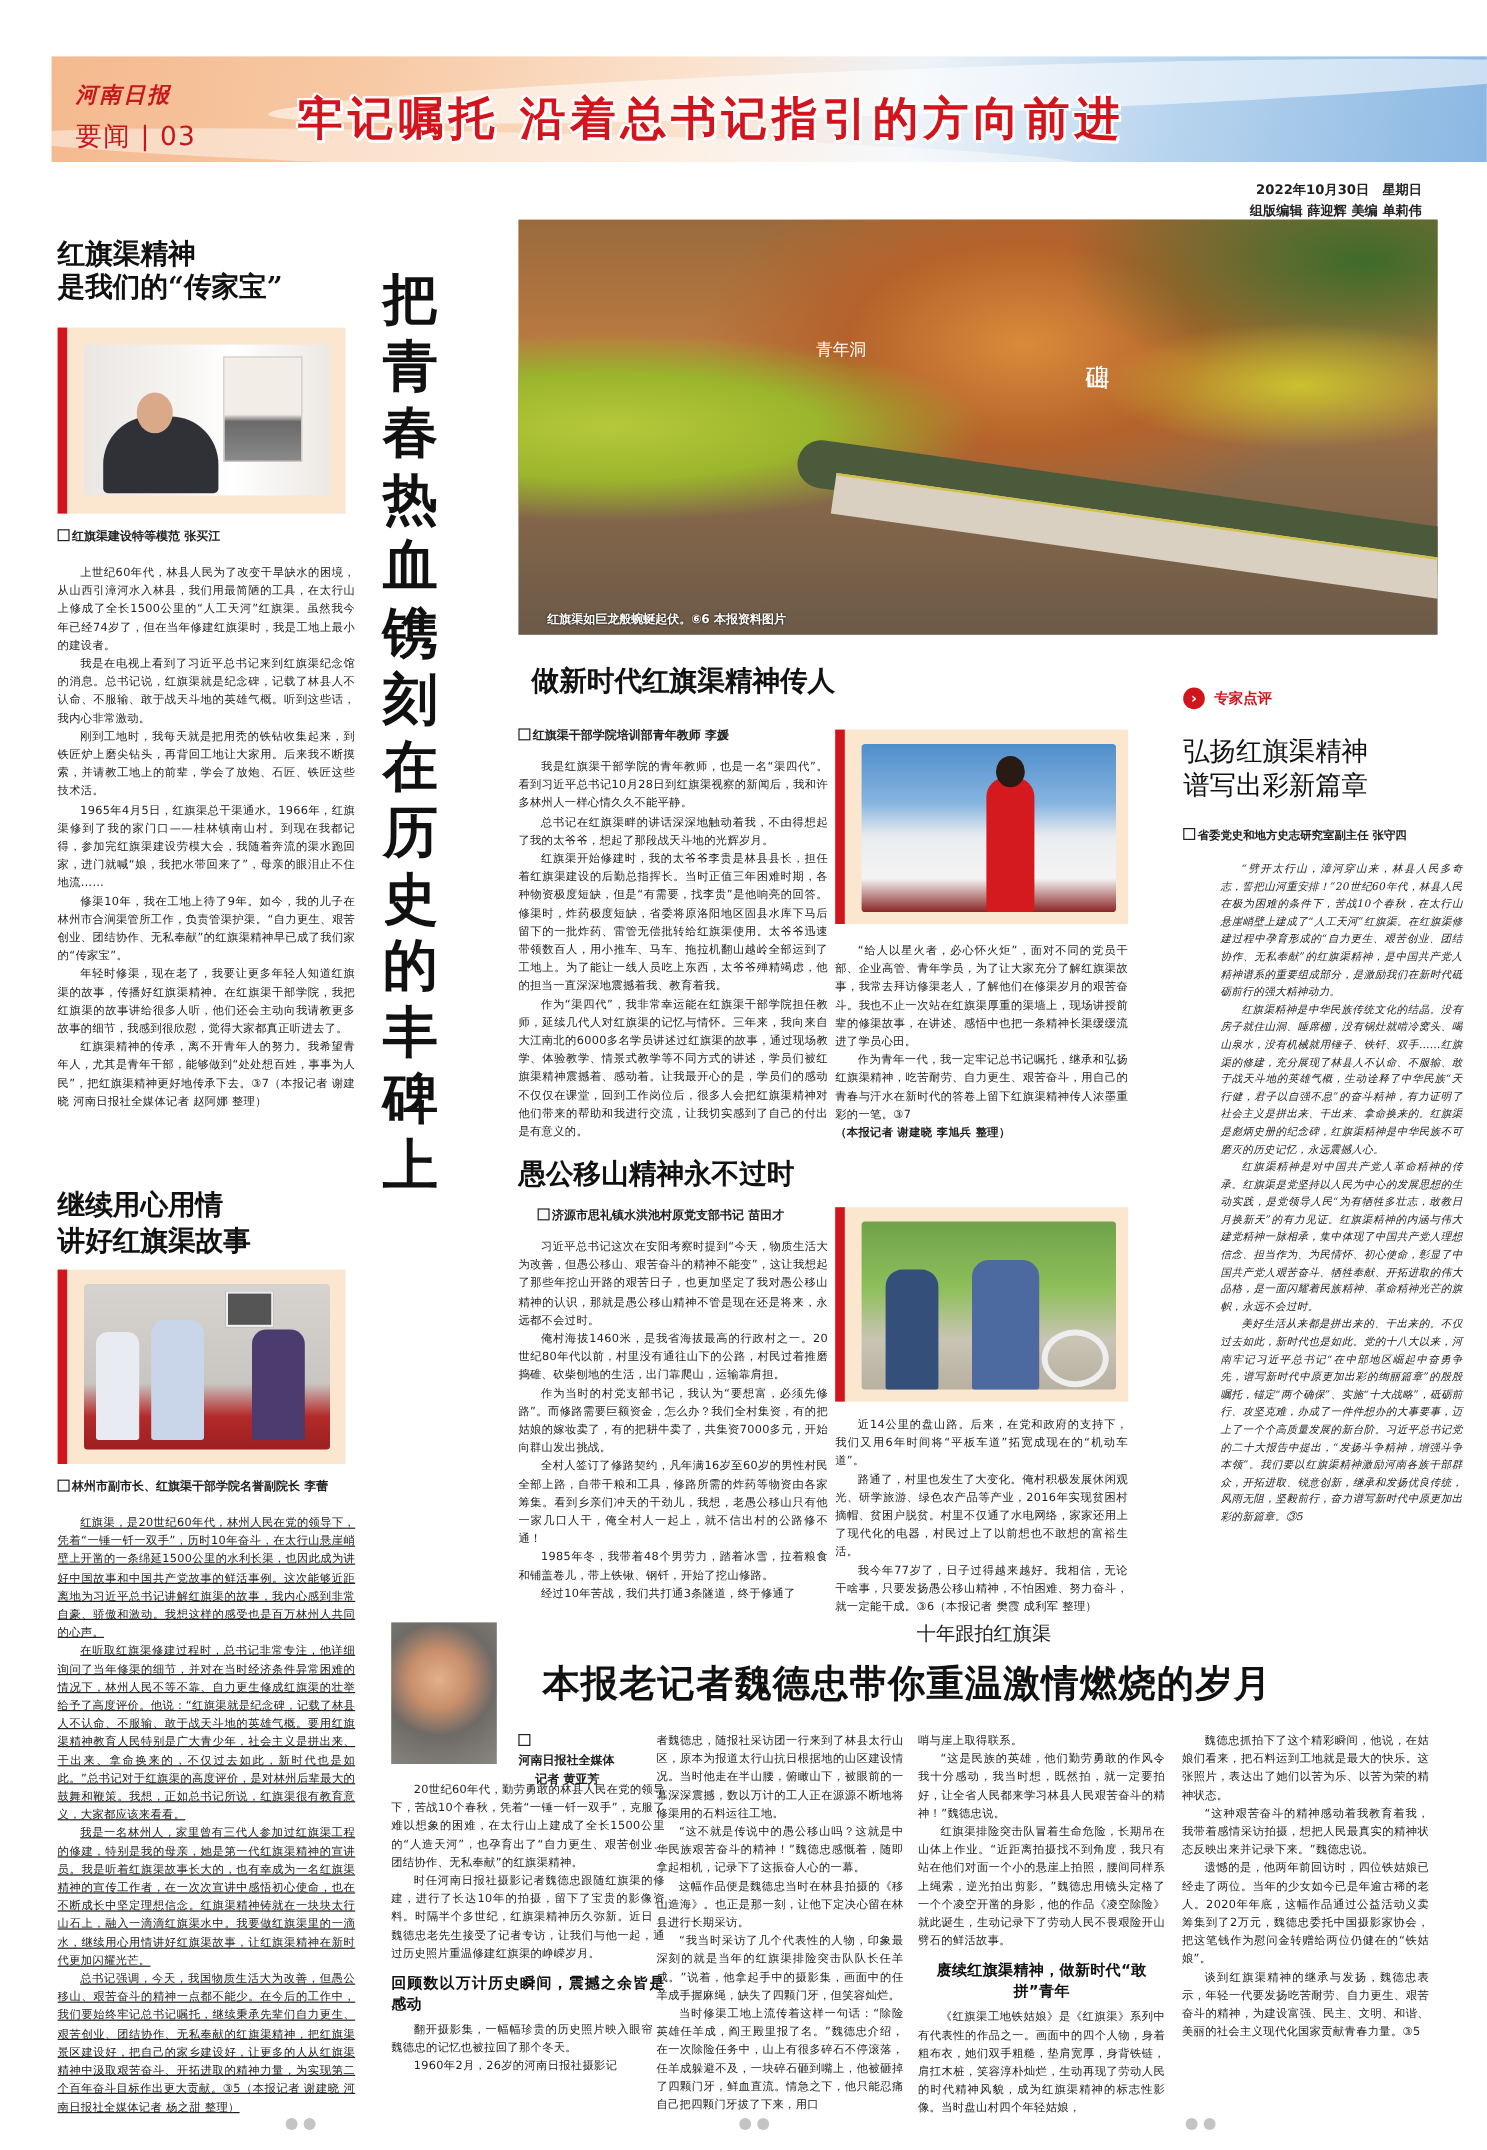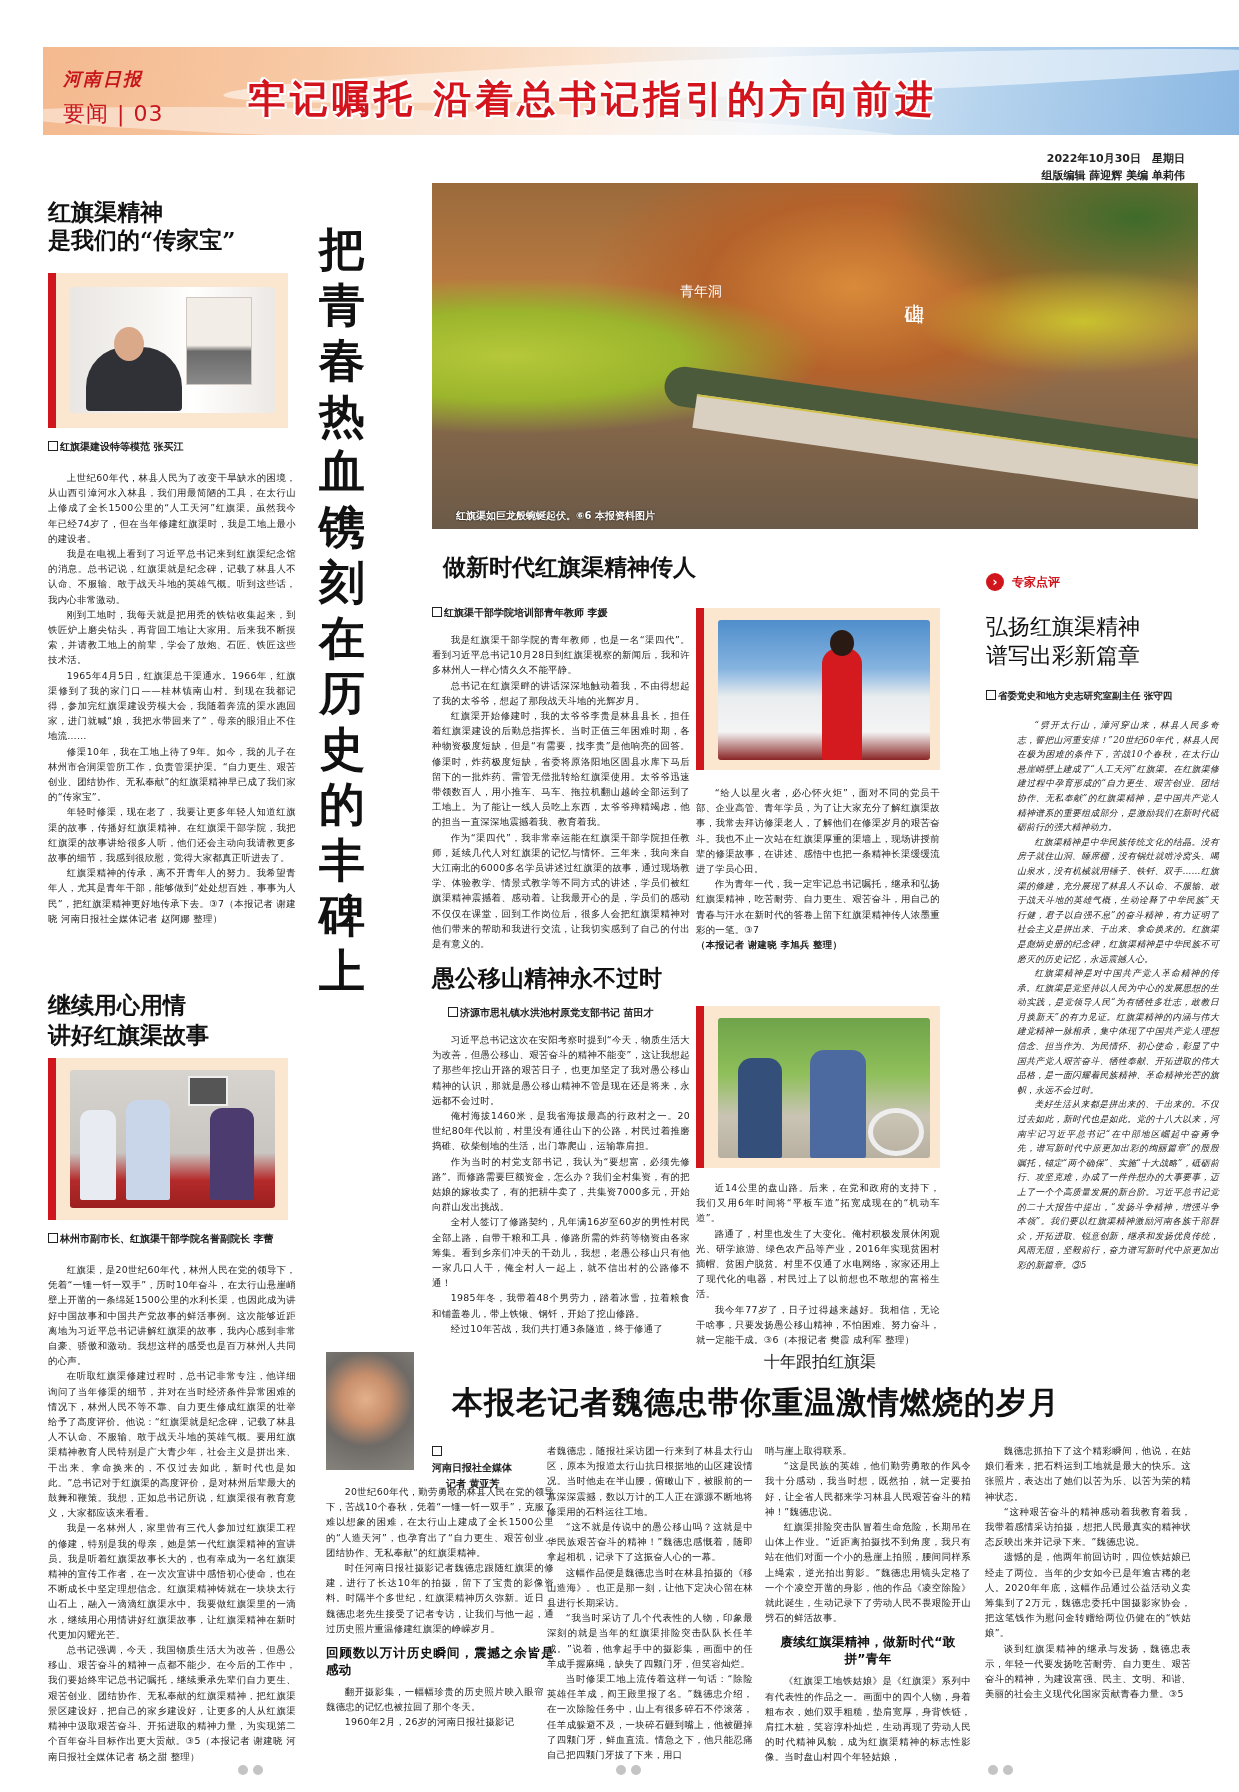--- a/index.html
+++ b/index.html
@@ -129,21 +129,21 @@
 <div class="photo-frame" style="left:48px;top:1058px;width:240px;height:162px;">
   <div class="bar"></div>
   <div class="photo" style="left:22px;top:12px;width:205px;height:138px;background:linear-gradient(180deg,#d7d4d0 0%,#c9c6c2 60%,#b42a2a 80%,#9c1f1f 100%);">
     <div style="position:absolute;left:10px;top:40px;width:36px;height:90px;background:#e8ebf2;border-radius:10px 10px 2px 2px;"></div>
     <div style="position:absolute;left:56px;top:30px;width:44px;height:100px;background:#c9d6ea;border-radius:12px 12px 2px 2px;"></div>
     <div style="position:absolute;left:140px;top:38px;width:44px;height:92px;background:#4b3b6e;border-radius:12px 12px 2px 2px;"></div>
     <div style="position:absolute;left:118px;top:6px;width:40px;height:30px;background:#555;border:2px solid #eee;"></div>
   </div>
 </div>
 <div class="abs caption" style="left:48px;top:1232px;">林州市副市长、红旗渠干部学院名誉副院长 李蕾</div>
-<div class="abs col-text" style="left:48px;top:1262px;width:248px;">
+<div class="abs col-text" style="left:48px;top:1262px;width:248px;text-decoration:underline;">
   <p>红旗渠，是20世纪60年代，林州人民在党的领导下，凭着“一锤一钎一双手”，历时10年奋斗，在太行山悬崖峭壁上开凿的一条绵延1500公里的水利长渠，也因此成为讲好中国故事和中国共产党故事的鲜活事例。这次能够近距离地为习近平总书记讲解红旗渠的故事，我内心感到非常自豪、骄傲和激动。我想这样的感受也是百万林州人共同的心声。</p>
   <p>在听取红旗渠修建过程时，总书记非常专注，他详细询问了当年修渠的细节，并对在当时经济条件异常困难的情况下，林州人民不等不靠、自力更生修成红旗渠的壮举给予了高度评价。他说：“红旗渠就是纪念碑，记载了林县人不认命、不服输、敢于战天斗地的英雄气概。要用红旗渠精神教育人民特别是广大青少年，社会主义是拼出来、干出来、拿命换来的，不仅过去如此，新时代也是如此。”总书记对于红旗渠的高度评价，是对林州后辈最大的鼓舞和鞭策。我想，正如总书记所说，红旗渠很有教育意义，大家都应该来看看。</p>
   <p>我是一名林州人，家里曾有三代人参加过红旗渠工程的修建，特别是我的母亲，她是第一代红旗渠精神的宣讲员。我是听着红旗渠故事长大的，也有幸成为一名红旗渠精神的宣传工作者，在一次次宣讲中感悟初心使命，也在不断成长中坚定理想信念。红旗渠精神铸就在一块块太行山石上，融入一滴滴红旗渠水中。我要做红旗渠里的一滴水，继续用心用情讲好红旗渠故事，让红旗渠精神在新时代更加闪耀光芒。</p>
   <p>总书记强调，今天，我国物质生活大为改善，但愚公移山、艰苦奋斗的精神一点都不能少。在今后的工作中，我们要始终牢记总书记嘱托，继续秉承先辈们自力更生、艰苦创业、团结协作、无私奉献的红旗渠精神，把红旗渠景区建设好，把自己的家乡建设好，让更多的人从红旗渠精神中汲取艰苦奋斗、开拓进取的精神力量，为实现第二个百年奋斗目标作出更大贡献。③5（本报记者 谢建晓 河南日报社全媒体记者 杨之甜 整理）</p>
 </div>
 
 <div class="vertical-title">
   <span>把</span>
   <span>青</span>
   <span>春</span>

